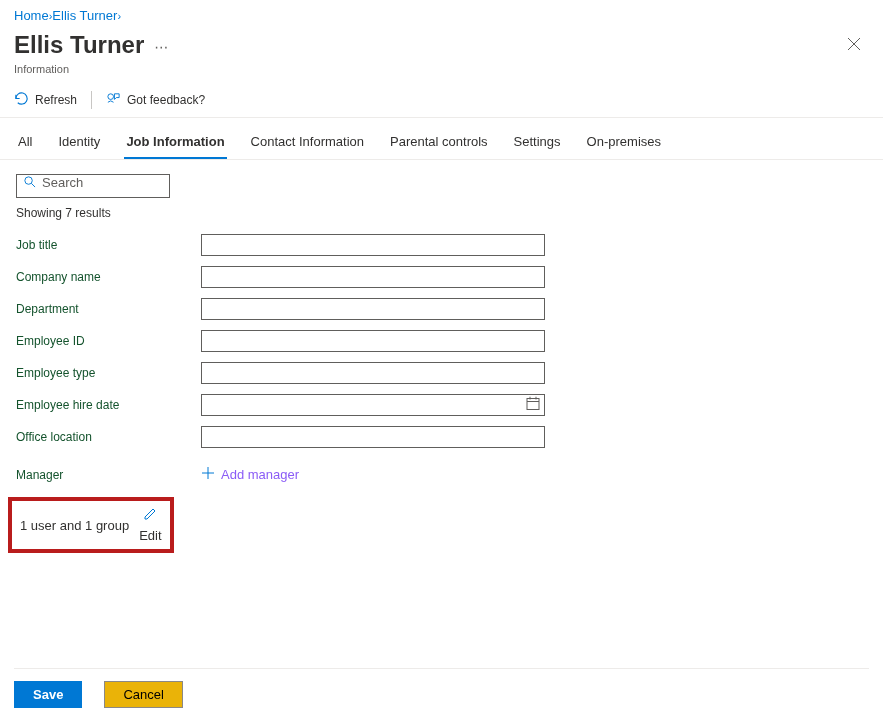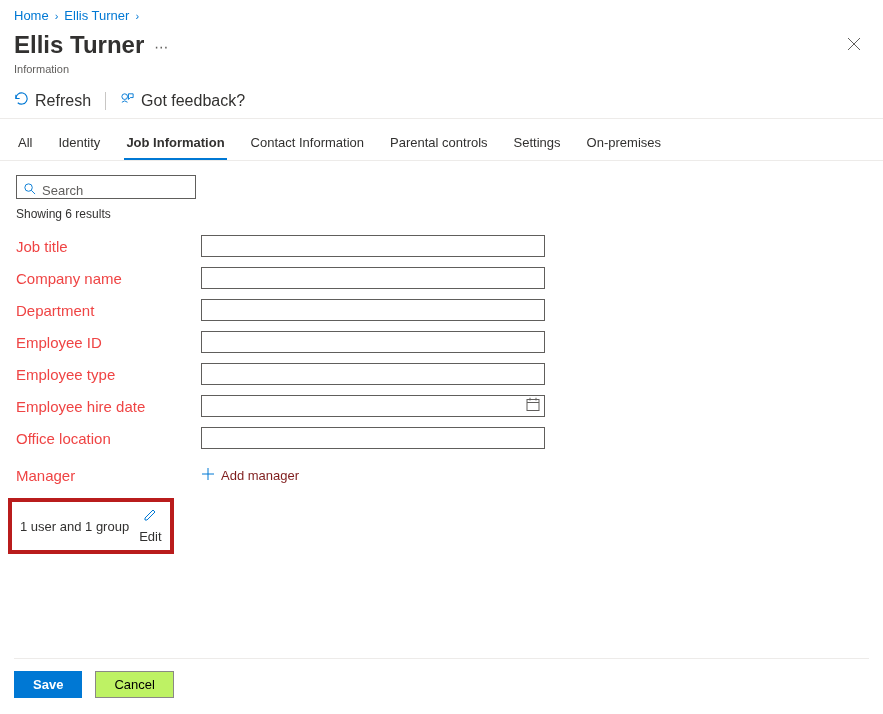--- a/index.html
+++ b/index.html
@@ -8,21 +8,20 @@
       font-size: 13px;
       color: #323130;
       background: #fff;
       width: 883px;
       height: 714px;
       position: relative;
     }
     .breadcrumb {
       display: flex;
       align-items: center;
-      gap: 6px;
       padding: 8px 14px 4px;
       font-size: 13px;
     }
     .breadcrumb a {
       color: #0078d4;
       text-decoration: none;
       cursor: pointer;
     }
     .breadcrumb .sep { color: #0078d4; font-size: 11px; }
     .header {
@@ -55,21 +54,21 @@
       padding: 6px 14px 8px;
       gap: 14px;
       border-bottom: 1px solid #edebe9;
     }
     .toolbar-btn {
       display: flex;
       align-items: center;
       gap: 6px;
       cursor: pointer;
       color: #323130;
-      font-size: 16px;
+      font-size: 12px;
     }
     .toolbar-divider {
       width: 1px;
       height: 18px;
       background: #c8c6c4;
     }
     .tabs {
       display: flex;
       gap: 22px;
       padding: 10px 16px 0;
@@ -85,23 +84,23 @@
     .tab.active {
       font-weight: 600;
       border-bottom: 2px solid #0078d4;
       text-align: center;
     }
     .content {
       padding: 14px 16px;
     }
     .search-box {
       display: flex;
-      align-items: flex-end;
+      align-items: flex-start;
       border: 1px solid #605e5c;
-      width: 180px;
+      width: 154px;
       height: 24px;
       padding: 0 6px;
       gap: 6px;
     }
     .search-box svg { flex-shrink: 0; }
     .search-box input {
       border: none;
       outline: none;
       font-size: 13px;
       width: 100%;
@@ -114,22 +113,22 @@
       font-size: 12px;
       color: #323130;
     }
     .form-row {
       display: flex;
       align-items: center;
       margin-bottom: 10px;
     }
     .form-label {
       width: 185px;
-      font-size: 15px;
-      color: #ef4444;
+      font-size: 12px;
+      color: #14532d;
     }
     .form-input {
       width: 344px;
       height: 22px;
       border: 1px solid #605e5c;
       padding: 2px 6px;
       font-size: 13px;
       outline: none;
     }
     .date-wrap {
@@ -143,21 +142,21 @@
       top: 50%;
       transform: translateY(-50%);
       cursor: pointer;
       color: #605e5c;
     }
     .add-manager {
       display: flex;
       align-items: center;
       gap: 6px;
       cursor: pointer;
-      color: #7f1d1d;
+      color: #8b5cf6;
       font-size: 13px;
     }
     .sponsors-highlight {
       border: 4px solid #b91c1c;
       padding: 6px 8px;
       display: inline-flex;
       align-items: center;
       gap: 10px;
       margin-left: -8px;
     }
@@ -166,34 +165,34 @@
       display: flex;
       align-items: center;
       gap: 4px;
       cursor: pointer;
       font-size: 13px;
       color: #323130;
       flex-direction: column;
     }
     .footer {
       position: absolute;
-      bottom: 16px;
+      bottom: 6px;
       left: 14px;
       right: 14px;
       border-top: 1px solid #edebe9;
       padding-top: 12px;
       display: flex;
-      gap: 13px;
+      gap: 22px;
     }
     .btn {
       padding: 5px 18px;
       font-size: 13px;
       cursor: pointer;
       border: 1px solid #8a8886;
-      background: #bef264;
+      background: #eab308;
       min-width: 64px;
       text-align: center;
     }
     .btn-primary {
       background: #0078d4;
       border-color: #0078d4;
       color: #fff;
       font-weight: 600;
     }
   </style>
@@ -259,21 +258,21 @@
   <div class="search-box">
     <span>
       <svg width="13" height="13" viewBox="0 0 14 14">
           <circle cx="6" cy="6" r="4" stroke="#0078d4" stroke-width="1" fill="none"></circle>
           <line x1="9" y1="9" x2="13" y2="13" stroke="#0078d4" stroke-width="1"></line>
         </svg>
     </span>
     <input type="text" placeholder="Search" style="">
   </div>
 
-  <div class="results-count">Showing 6 results</div>
+  <div class="results-count">Showing 7 results</div>
 
   <div class="form-row">
     <div class="form-label">Job title</div>
     <input class="form-input" value="" style="">
   </div>
 
   <div class="form-row">
     <div class="form-label">Company name</div>
     <input class="form-input" value="" style="">
   </div>

